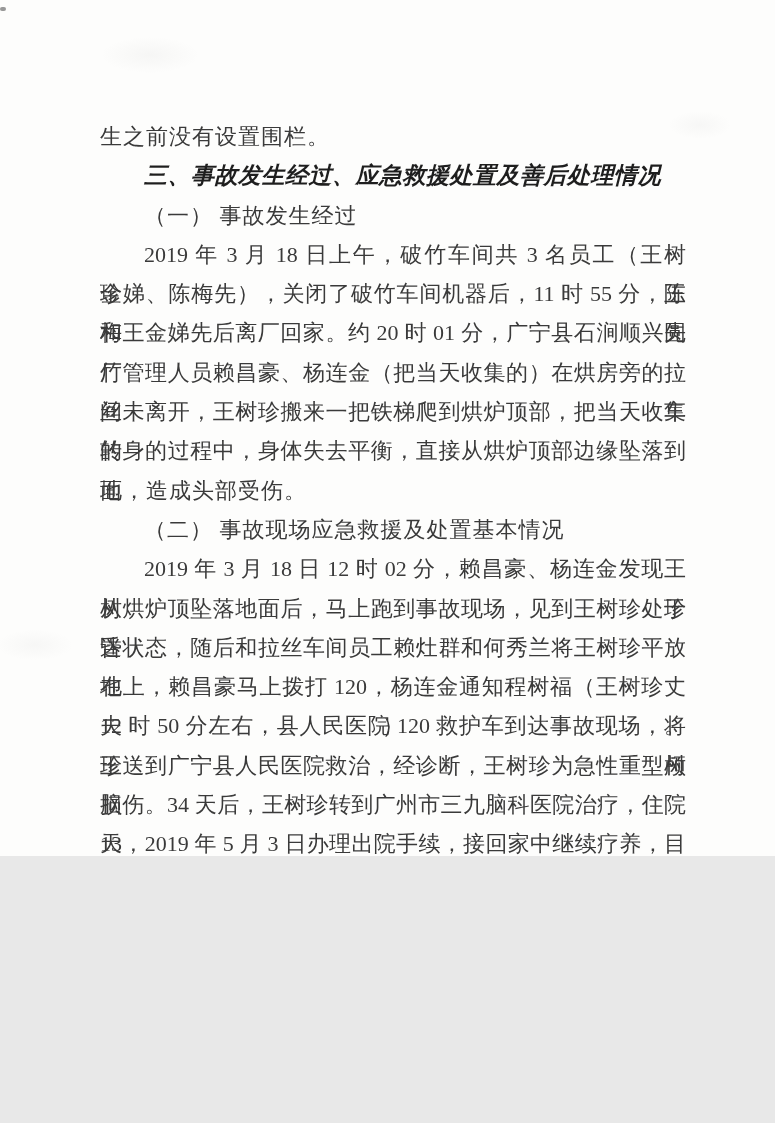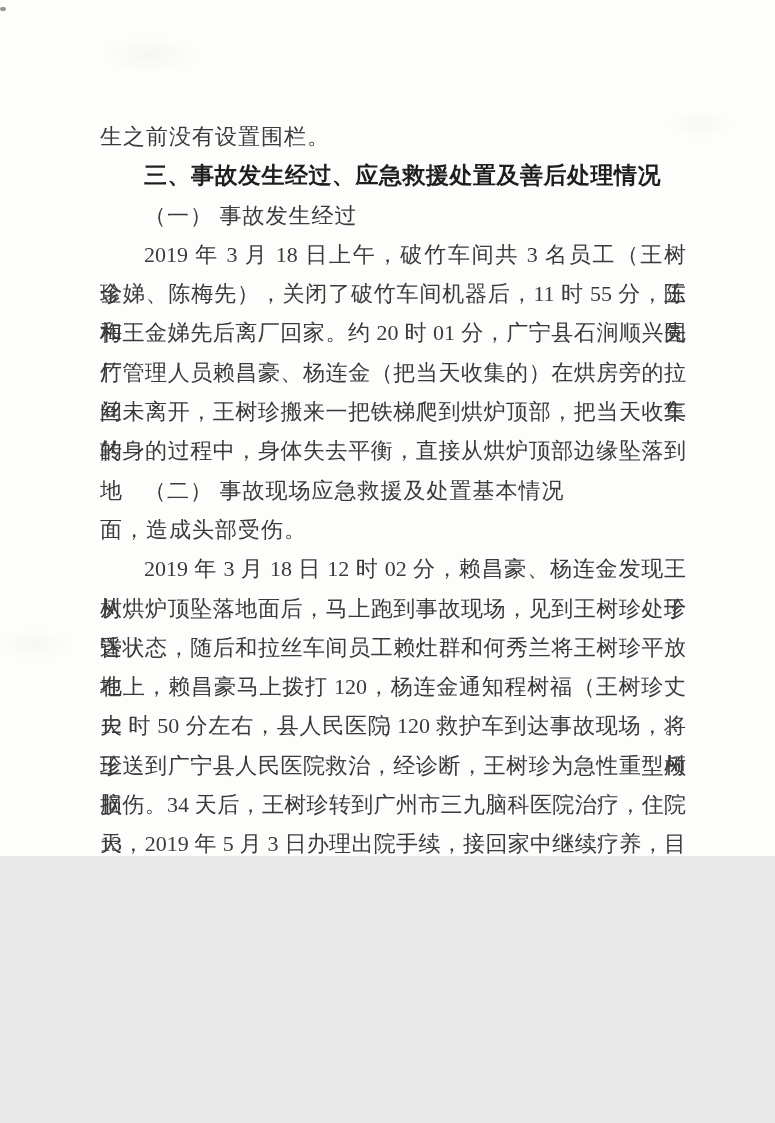--- a/index.html
+++ b/index.html
@@ -61,20 +61,21 @@
   .heading {
     font-family: "Liberation Sans", "DejaVu Sans", sans-serif;
     font-weight: 700;
     font-size: 23px;
     color: #1e1e1e;
     text-align: left;
     text-align-last: left;
     text-indent: 44px;
     letter-spacing: 0.5px;
     margin: 0;
+    font-style: italic;
   }
   .sub {
     text-align: right;
     text-align-last: left;
     text-indent: 44px;
     letter-spacing: 1px;
   }
   .page-number {
     position: absolute;
     left: 0;
@@ -100,23 +101,23 @@
     <h2 class="line heading">三、事故发生经过、应急救援处置及善后处理情况</h2>
 
     <div class="line sub">（一） 事故发生经过</div>
 
     <div class="line first">2019 年 3 月 18 日上午，破竹车间共 3 名员工（王树珍、王</div>
     <div class="line">金娣、陈梅先），关闭了破竹车间机器后，11 时 55 分，陈梅先</div>
     <div class="line">和王金娣先后离厂回家。约 20 时 01 分，广宁县石涧顺兴圆竹</div>
     <div class="line">厂管理人员赖昌豪、杨连金（把当天收集的）在烘房旁的拉丝车</div>
     <div class="line">间未离开，王树珍搬来一把铁梯爬到烘炉顶部，把当天收集的</div>
     <div class="line">转身的过程中，身体失去平衡，直接从烘炉顶部边缘坠落到地</div>
+    <div class="line left">面，造成头部受伤。</div>
+
     <div class="line sub">（二） 事故现场应急救援及处置基本情况</div>
-
-    <div class="line left">面，造成头部受伤。</div>
 
     <div class="line first">2019 年 3 月 18 日 12 时 02 分，赖昌豪、杨连金发现王树珍</div>
     <div class="line">从烘炉顶坠落地面后，马上跑到事故现场，见到王树珍处于昏</div>
     <div class="line">迷状态，随后和拉丝车间员工赖灶群和何秀兰将王树珍平放在</div>
     <div class="line">地上，赖昌豪马上拨打 120，杨连金通知程树福（王树珍丈夫）。</div>
     <div class="line">12 时 50 分左右，县人民医院 120 救护车到达事故现场，将王树</div>
     <div class="line">珍送到广宁县人民医院救治，经诊断，王树珍为急性重型颅脑</div>
     <div class="line">损伤。34 天后，王树珍转到广州市三九脑科医院治疗，住院 13</div>
     <div class="line">天，2019 年 5 月 3 日办理出院手续，接回家中继续疗养，目前，</div>
     <div class="line left">事故造成伤亡和经济损失情况。</div>

